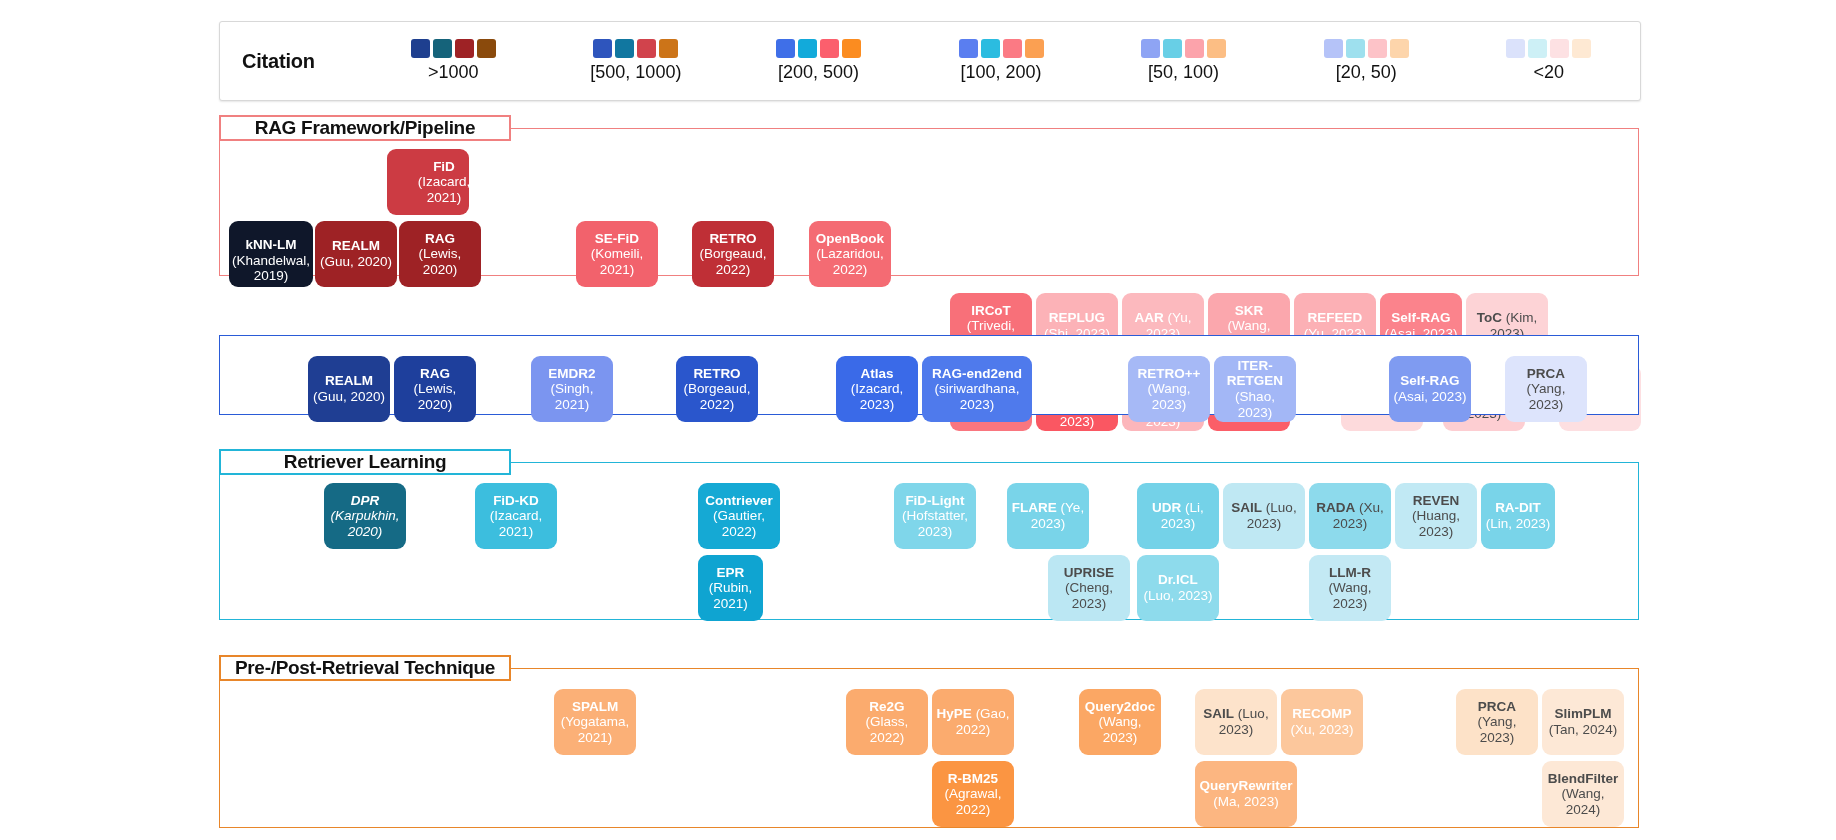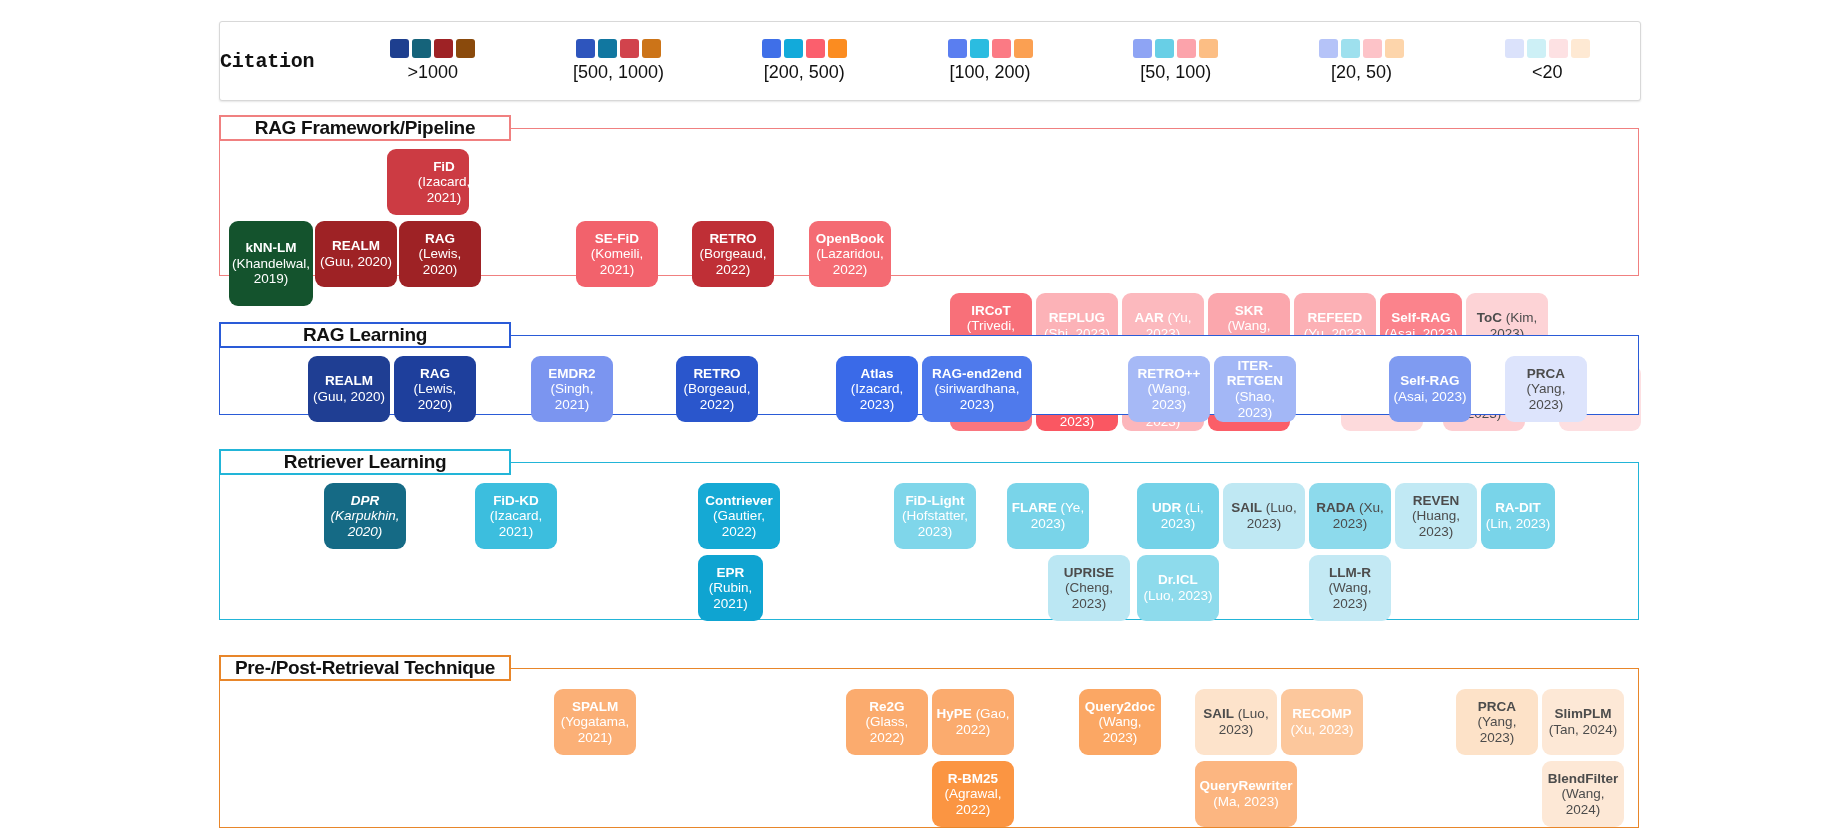--- a/index.html
+++ b/index.html
@@ -12,21 +12,21 @@
 
   
   .legend{
     position:absolute;left:219px;top:21px;width:1420px;height:78px;
     border:1px solid #d8d8d8;border-radius:3px;background:#fff;
     box-shadow:0 1px 2px rgba(0,0,0,.10);
     display:flex;align-items:center;
   }
   .legend-title{
     font-size:20px;font-weight:bold;color:#111;
-    width:120px;flex:none;letter-spacing:-.2px;font-family:Liberation Mono, monospace;
+    margin-left:22px;width:120px;flex:none;letter-spacing:-.2px;
   }
   .legend-groups{display:flex;flex:1;height:100%;align-items:center;}
   .legend-group{
     flex:1;display:flex;flex-direction:column;align-items:center;justify-content:center;
   }
   .swatches{display:flex;gap:3px;margin-bottom:4px;}
   .sw{width:19px;height:19px;border-radius:3px;}
   .legend-label{font-size:18px;color:#111;white-space:nowrap;}
 
   
@@ -128,21 +128,21 @@
         </div>
       </div>
   </div>
 
   <div id="sections-host">
       <div class="section" style="--sc: #f08080; left: 219px; top: 115px; width: 1420px; height: 161px;">
         <div class="sec-body">
           <div class="card lt" style="background: rgb(204, 59, 67); left: 167px; width: 82px; height: 66px; top: 20px; padding-left: 36px;">
             <div><b>FiD</b><span class="yr"> (Izacard, 2021)</span></div>
           </div>
-          <div class="card lt" style="background: #14532d; left: 9px; width: 84px; height: 85px; top: 92px;">
+          <div class="card lt" style="background: #0f172a; left: 9px; width: 84px; height: 66px; top: 92px; align-items: flex-end;">
             <div><b>kNN-LM</b><span class="yr"> (Khandelwal, 2019)</span></div>
           </div>
           <div class="card lt" style="background: rgb(158, 34, 37); left: 95px; width: 82px; height: 66px; top: 92px;">
             <div><b>REALM</b><span class="yr"> (Guu, 2020)</span></div>
           </div>
           <div class="card lt" style="background: rgb(158, 34, 37); left: 179px; width: 82px; height: 66px; top: 92px;">
             <div><b>RAG</b><span class="yr"> (Lewis, 2020)</span></div>
           </div>
           <div class="card lt" style="background: rgb(242, 98, 108); left: 356px; width: 82px; height: 66px; top: 92px; justify-content: flex-end;">
             <div><b>SE-FiD</b><span class="yr"> (Komeili, 2021)</span></div>
@@ -226,23 +226,20 @@
           <div class="card lt" style="background: rgb(163, 183, 246); left: 994px; width: 82px; height: 66px; top: 20px;">
             <div><b>ITER-RETGEN</b><span class="yr"> (Shao, 2023)</span></div>
           </div>
           <div class="card lt" style="background: rgb(127, 155, 241); left: 1169px; width: 82px; height: 66px; top: 20px;">
             <div><b>Self-RAG</b><span class="yr"> (Asai, 2023)</span></div>
           </div>
           <div class="card dk" style="background: rgb(221, 228, 252); left: 1285px; width: 82px; height: 66px; top: 20px;">
             <div><b>PRCA</b><span class="yr"> (Yang, 2023)</span></div>
           </div>
         </div>
-        <div class="sec-head">
-          <span>RAG Learning</span>
-        </div>
       </div>
       <div class="section" style="--sc: #22b5d8; left: 219px; top: 449px; width: 1420px; height: 171px;">
         <div class="sec-body">
           <div class="card lt" style="background: rgb(21, 106, 133); left: 104px; width: 82px; height: 66px; top: 20px; font-style: italic;">
             <div><b>DPR</b><span class="yr"> (Karpukhin, 2020)</span></div>
           </div>
           <div class="card lt" style="background: rgb(60, 190, 222); left: 255px; width: 82px; height: 66px; top: 20px;">
             <div><b>FiD-KD</b><span class="yr"> (Izacard, 2021)</span></div>
           </div>
           <div class="card lt" style="background: rgb(21, 169, 212); left: 478px; width: 82px; height: 66px; top: 20px;">

